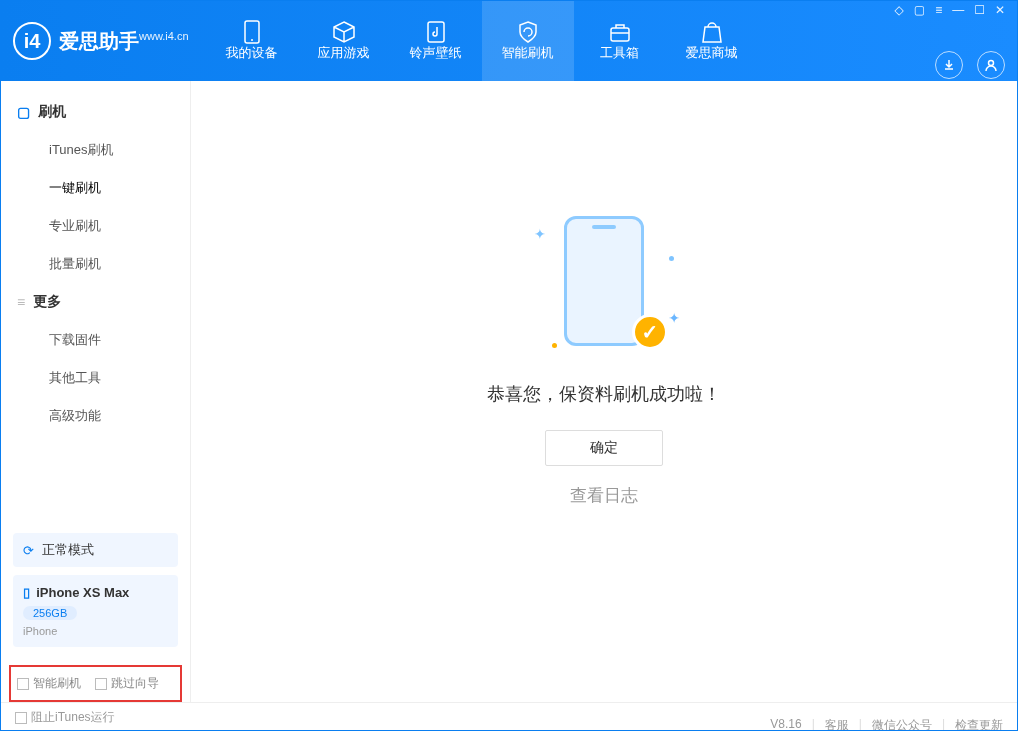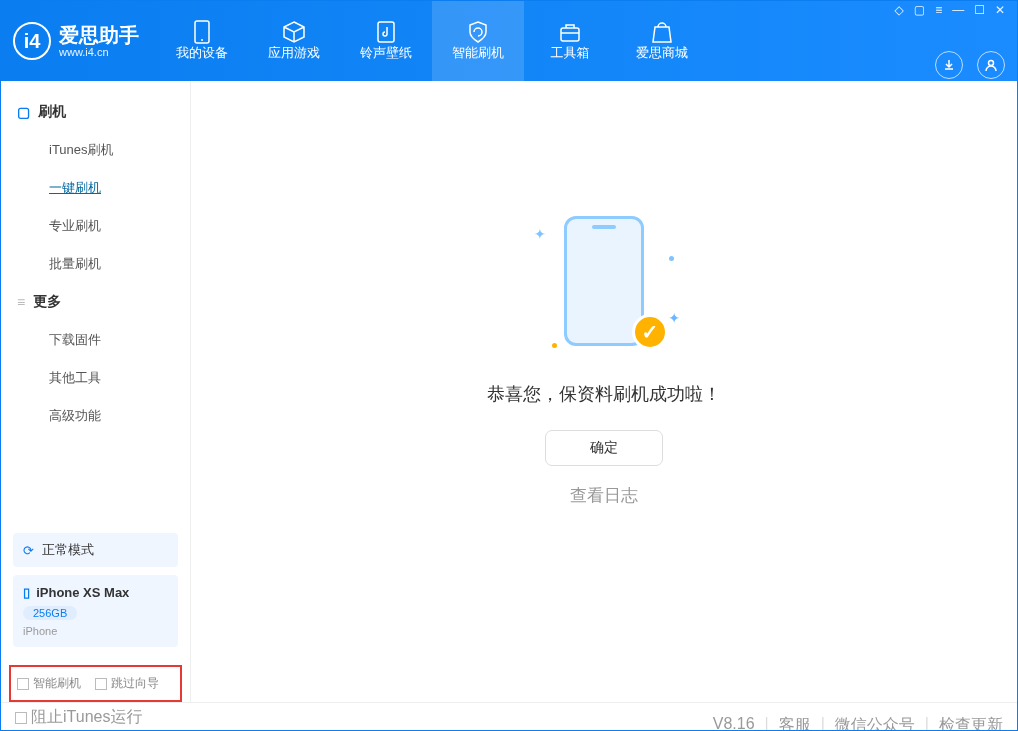--- a/index.html
+++ b/index.html
@@ -12,21 +12,21 @@
   align-items: center;
   padding: 0 12px;
   color: #fff;
 }
 .logo-area { display: flex; align-items: center; margin-right: 17px; }
 .logo-circle {
   width: 38px; height: 38px; border: 2px solid #fff; border-radius: 50%;
   display: flex; align-items: center; justify-content: center; font-weight: bold; font-size: 20px;
   margin-right: 8px;
 }
-.logo-text { display: flex; flex-direction: column; line-height: 1.1; }
+.logo-text { display: flex; flex-direction: row; line-height: 1.1; }
 .logo-title { font-size: 20px; font-weight: bold; }
 .logo-sub { font-size: 11px; opacity: 0.9; }
 
 .nav-tabs { display: flex; height: 100%; }
 .nav-tab {
   width: 92px; display: flex; flex-direction: column; align-items: center; justify-content: center;
   cursor: pointer; font-size: 13px; gap: 0;
 }
 .nav-tab.active { background: rgba(255,255,255,0.15); }
 .nav-icon { width: 24px; height: 24px; display: flex; align-items: center; justify-content: center; }
@@ -39,21 +39,21 @@
 
 .body-area { display: flex; height: 621px; }
 .sidebar { width: 190px; border-right: 1px solid #eee; display: flex; flex-direction: column; }
 .side-scroll { flex: 1; overflow-y: auto; padding-top: 12px; }
 .side-group-title {
   display: flex; align-items: center; gap: 8px; padding: 10px 16px; font-size: 14px; color: #333; font-weight: bold;
 }
 .side-item {
   padding: 10px 16px 10px 48px; font-size: 13px; color: #555; cursor: pointer;
 }
-.side-item.active { color: #0369a1; text-decoration: underline; }
+.side-item.active { color: #000000; }
 
 .device-area { padding: 10px 12px; }
 .mode-card {
   background: #f0f6ff; border-radius: 4px; padding: 8px 10px; display:flex; align-items:center; gap:8px;
   font-size: 13px; color: #333; margin-bottom: 8px;
 }
 .device-card {
   background: #f0f6ff; border-radius: 4px; padding: 10px;
 }
 .device-name { font-size: 13px; font-weight: bold; color: #333; display:flex; align-items:center; gap:6px; }
@@ -85,27 +85,27 @@
 .sparkle { position:absolute; color:#7fc4ff; font-size:14px; }
 .s1 { top:10px; left:0; }
 .s2 { bottom:30px; right:-6px; color:#6ab6ff; }
 .dot { position:absolute; width:5px; height:5px; background:#ffb300; border-radius:50%; }
 .d1 { bottom:8px; left:18px; }
 .d2 { top:40px; right:0; background:#7fc4ff; }
 
 .success-text { font-size: 18px; color: #333; margin-top: 26px; }
 .ok-btn {
   margin-top: 24px; padding: 8px 44px; border: 1px solid #ddd; background:#fff; font-size:14px; color:#333;
-  cursor:pointer; border-radius:7px;
+  cursor:pointer; border-radius:2px;
 }
 .log-link { margin-top: 18px; font-size: 17px; color: #999; cursor:pointer; }
 
 .footer {
   height: 30px; border-top: 1px solid #eee; display:flex; align-items:center; padding: 4px 14px;
-  font-size: 16px; color: #999;
+  font-size: 12px; color: #999;
 }
 .footer-left { display:flex; align-items:center; gap:6px; }
 .footer-right { margin-left:auto; display:flex; align-items:flex-start; gap: 10px; margin-top: 15px; }
 .footer-sep { color:#ddd; }
 .footer-link { cursor:pointer; }
 .version { color:#999; }
 </style>
 </head>
 <body>
 

